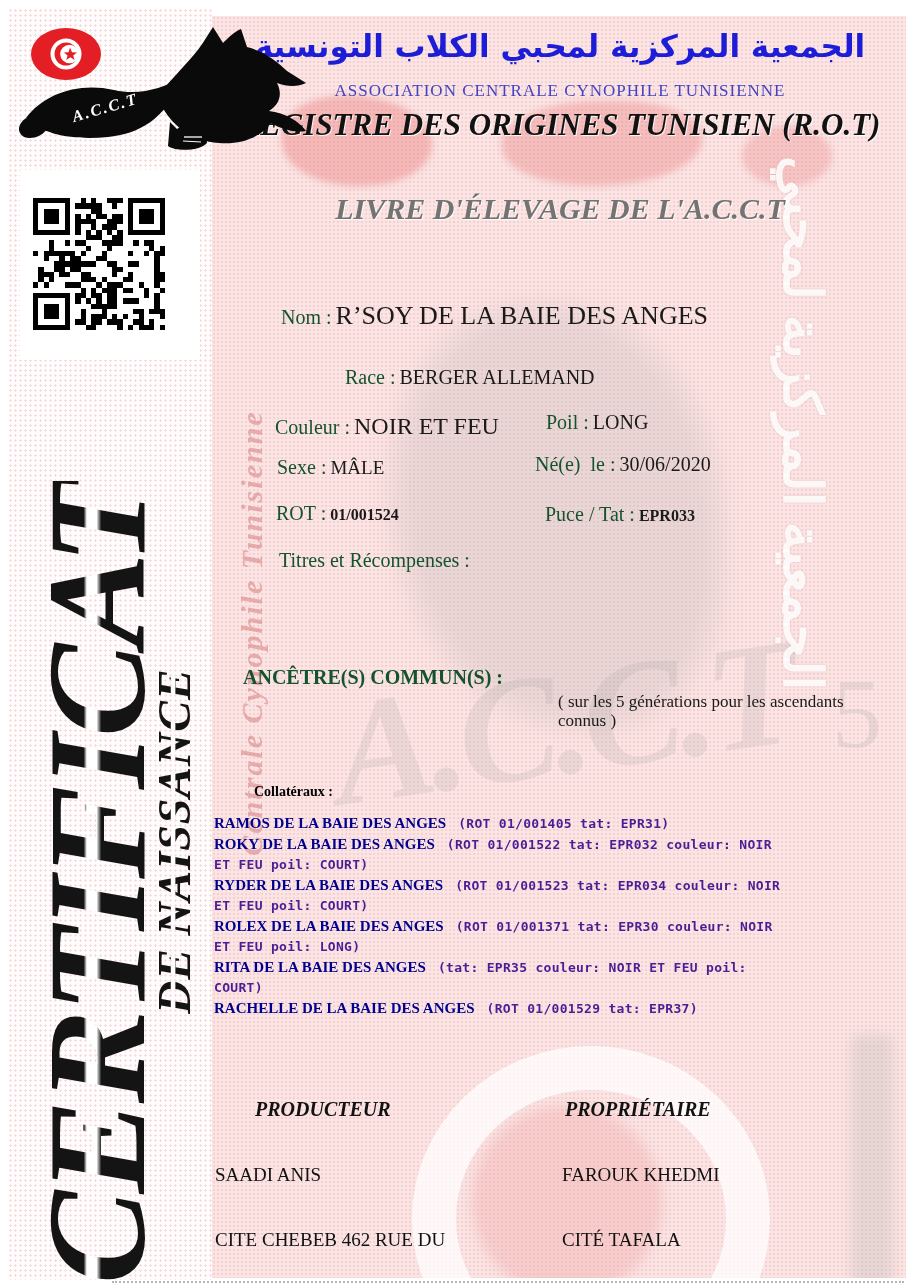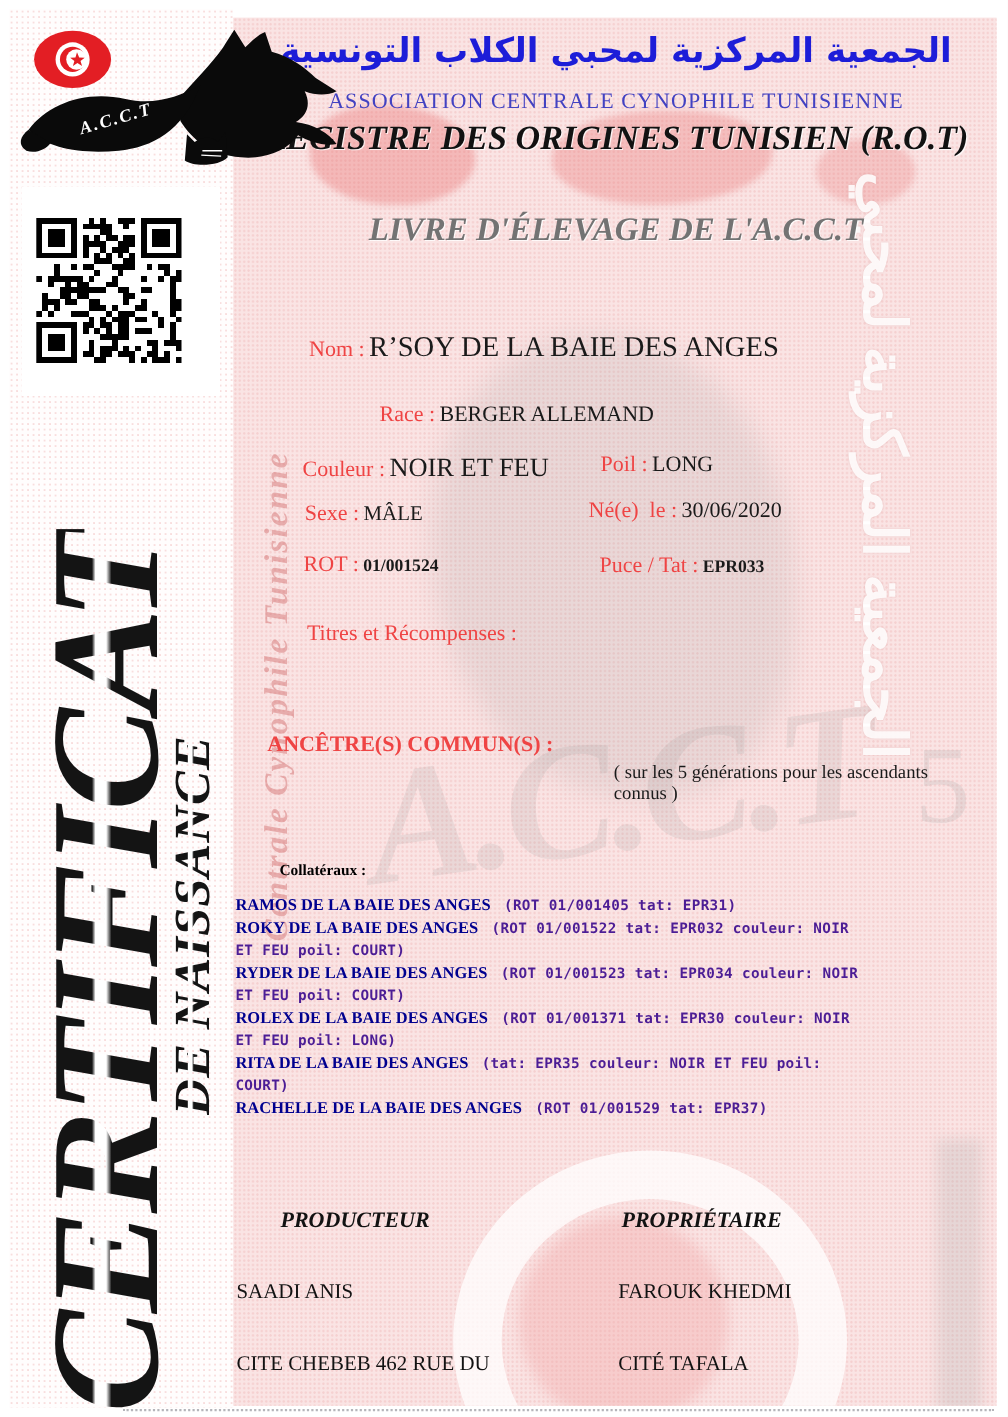--- a/index.html
+++ b/index.html
@@ -25,33 +25,33 @@
   .wm-graybar{left:640px;top:1020px;width:40px;height:250px;background:rgba(170,170,170,.25);filter:blur(6px);}
   .wm-acct{left:120px;top:620px;font:italic 700 150px "Liberation Serif",serif;color:rgba(140,140,140,.14);transform:rotate(-8deg);letter-spacing:-6px;}
   .wm-five{left:620px;top:640px;font:400 100px "Liberation Serif",serif;color:rgba(160,160,160,.20);}
   .wm-left-txt{left:-310px;top:600px;width:700px;transform:rotate(-90deg);transform-origin:center;
     font:italic 700 30px "Liberation Serif",serif;color:rgba(206,96,96,.42);letter-spacing:2px;text-align:center;}
   .wm-arabic{left:560px;top:140px;height:1100px;writing-mode:vertical-rl;
     font:700 54px sans-serif;color:rgba(255,255,255,.88);letter-spacing:8px;text-shadow:0 0 2px rgba(220,160,160,.5);}
   
   .hdr{left:215px;width:690px;text-align:center;}
   .h-arabic{top:28px;font-weight:700;font-size:31px;color:#1d1dd8;font-family:"DejaVu Sans",sans-serif;}
-  .h-assoc{top:81px;font-size:20px;color:#4242c2;letter-spacing:1px;}
+  .h-assoc{top:81px;font-size:17px;color:#4242c2;letter-spacing:1px;}
   .h-registre{top:107px;font-style:italic;font-weight:700;font-size:31px;color:#121212;text-shadow:1px 1px 0 rgba(255,255,255,.8);}
   .h-motto{top:157px;font-style:italic;font-weight:700;font-size:23px;color:#1a12ee;}
   .h-livre{top:192px;font-style:italic;font-weight:700;font-size:30px;color:#737373;text-shadow:1px 1px 0 rgba(255,255,255,.8);}
   
   .vtxt{transform:rotate(-90deg);transform-origin:top left;white-space:nowrap;
     font-style:italic;font-weight:700;font-family:"Liberation Serif","DejaVu Serif",serif;
     background:linear-gradient(to bottom,#141414 0%,#141414 42%,#ffffff 44%,#ffffff 50%,#141414 53%,#141414 100%);
     -webkit-background-clip:text;background-clip:text;color:transparent;}
   .v-cert{left:16px;top:1284px;font-size:140px;letter-spacing:-3px;}
   .v-naiss{left:148px;top:1014px;font-size:46px;letter-spacing:1px;}
   
-  .lab{font-size:20px;color:#ef4444;white-space:pre;}
+  .lab{font-size:20px;color:#14532d;white-space:pre;}
   .val{font-size:20px;color:#1a1a1a;white-space:pre;}
   .val-b{font-weight:700;font-size:16px;}
   .nom-val{font-size:26px;}
   .bold{font-weight:700;}
   .red{color:#c00000;}
   .note{font-size:17px;color:#1a1a1a;}
   .collat-wrap{left:214px;top:813px;width:686px;line-height:19.5px;}
   .collat-name{font-weight:700;font-size:15px;color:#00008f;font-family:"Liberation Serif",serif;}
   .collat-det{font-weight:700;font-size:13px;color:#4c1d95;font-family:"DejaVu Sans Mono","Liberation Mono",monospace;
     white-space:pre-wrap;margin-left:12px;letter-spacing:.3px;}
@@ -339,21 +339,21 @@
     <span class="val">30/06/2020</span>
   </div>
   <div class="abs" style="left:276px;top:502px">
     <span class="lab">ROT :</span>
     <span class="val val-b">01/001524</span>
   </div>
   <div class="abs" style="left:545px;top:503px">
     <span class="lab">Puce / Tat :</span>
     <span class="val val-b">EPR033</span>
   </div>
-  <div class="abs lab" style="left:279px;top:565px">Titres et Récompenses :</div>
+  <div class="abs lab" style="left:279px;top:549px">Titres et Récompenses :</div>
 
   <div class="abs lab bold" style="left:243px;top:666px;font-size:20px">ANCÊTRE(S) COMMUN(S) :</div>
   <div class="abs note" style="left:558px;top:692px">( sur les 5 générations pour les ascendants</div>
   <div class="abs note" style="left:558px;top:711px">connus )</div>
 
   <div class="abs bold" style="left:254px;top:784px;font-size:14px">Collatéraux :</div>
   <div class="abs collat-wrap">
     <div><span class="collat-name">RAMOS DE LA BAIE DES ANGES</span><span class="collat-det">(ROT 01/001405 tat: EPR31)</span></div>
     <div><span class="collat-name">ROKY DE LA BAIE DES ANGES</span><span class="collat-det">(ROT 01/001522 tat: EPR032 couleur: NOIR
 ET FEU poil: COURT)</span></div>

